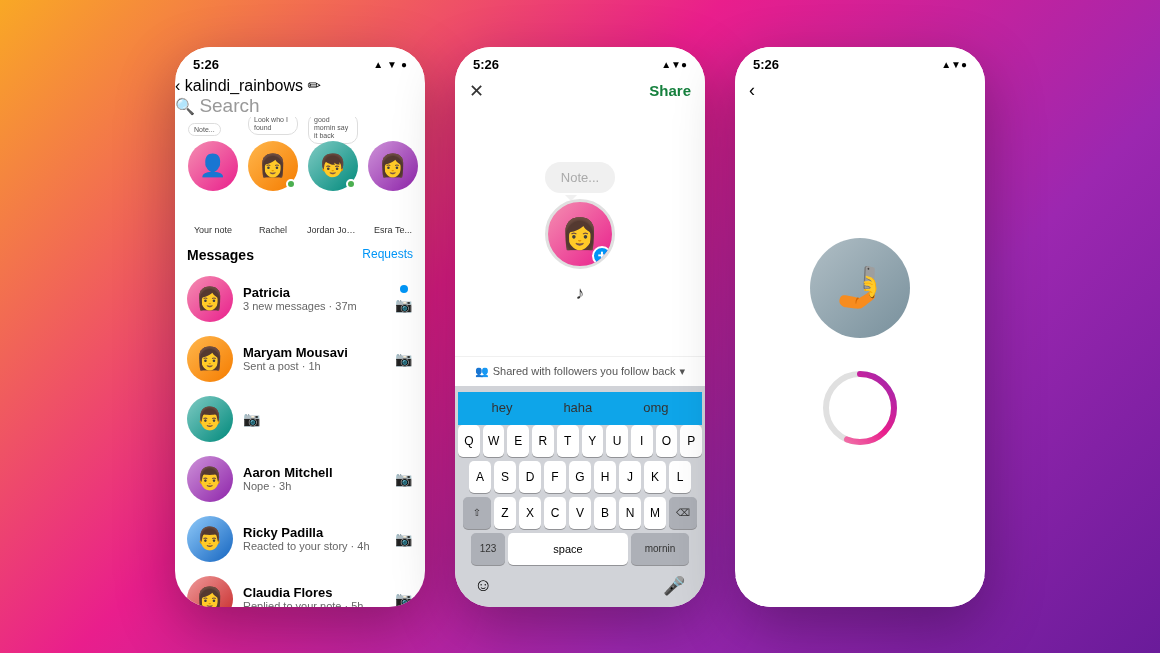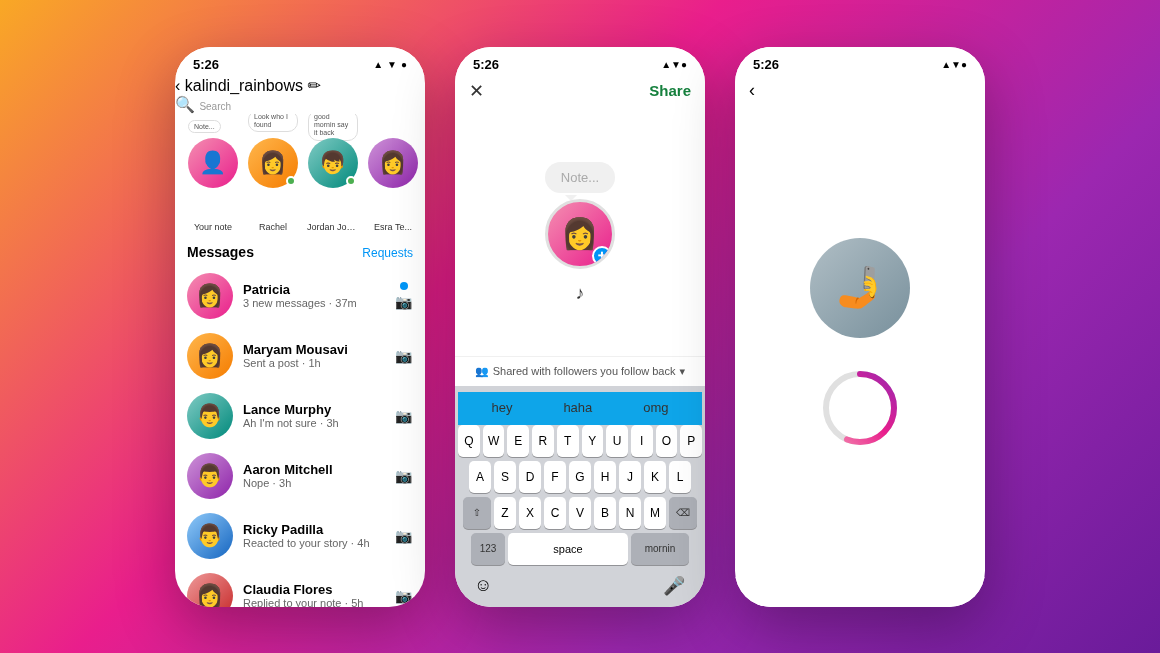--- a/index.html
+++ b/index.html
@@ -67,21 +67,21 @@
       max-width: 52px;
       overflow: hidden;
       white-space: nowrap;
       text-overflow: ellipsis;
       margin-top: 31px;
     }
 
     .messages-section-header {
       display: flex;
       justify-content: space-between;
-      align-items: flex-end;
+      align-items: flex-start;
       padding: 4px 12px 6px;
     }
     .messages-label { font-size: 14px; font-weight: 700; }
     .requests-label { font-size: 12px; color: #0095f6; }
 
     .message-item {
       display: flex;
       align-items: center;
       padding: 7px 12px;
       gap: 10px;
@@ -335,21 +335,21 @@
   </div>
 
   <div class="header phone1">
     <span class="back-icon">‹</span>
     <span class="title">kalindi_rainbows</span>
     <span class="edit-icon">✏</span>
   </div>
 
   <div class="search-bar">
     <span>🔍</span>
-    <span style="color:#999;font-size:10px;">Search</span>
+    <span style="color:#999;font-size:19px;">Search</span>
   </div>
 
   <div class="stories-row">
     <div class="story-item">
       <div style="position:relative;margin-top:20px;">
         <div style="position:absolute;top:-18px;left:0;background:#fff;border:1px solid #ddd;border-radius:10px;padding:2px 5px;font-size:7px;white-space:nowrap;color:#555">Note...</div>
         <div class="story-avatar av-pink" style="display:flex;align-items:center;justify-content:center;font-size:22px;">👤</div>
       </div>
       <span class="story-label">Your note</span>
     </div>
@@ -402,24 +402,20 @@
         <div class="msg-name">Maryam Mousavi</div>
         <div class="msg-preview">Sent a post · 1h</div>
       </div>
       <div class="msg-right">
         <span class="msg-camera">📷</span>
       </div>
     </div>
 
     <div class="message-item">
       <div class="msg-avatar av-teal" style="display:flex;align-items:center;justify-content:center;font-size:22px;">👨</div>
-      <div class="msg-content">
-        <div class="msg-name">Lance Murphy</div>
-        <div class="msg-preview">Ah I'm not sure · 3h</div>
-      </div>
       <div class="msg-right">
         <span class="msg-camera">📷</span>
       </div>
     </div>
 
     <div class="message-item">
       <div class="msg-avatar av-purple" style="display:flex;align-items:center;justify-content:center;font-size:22px;">👨</div>
       <div class="msg-content">
         <div class="msg-name">Aaron Mitchell</div>
         <div class="msg-preview">Nope · 3h</div>

